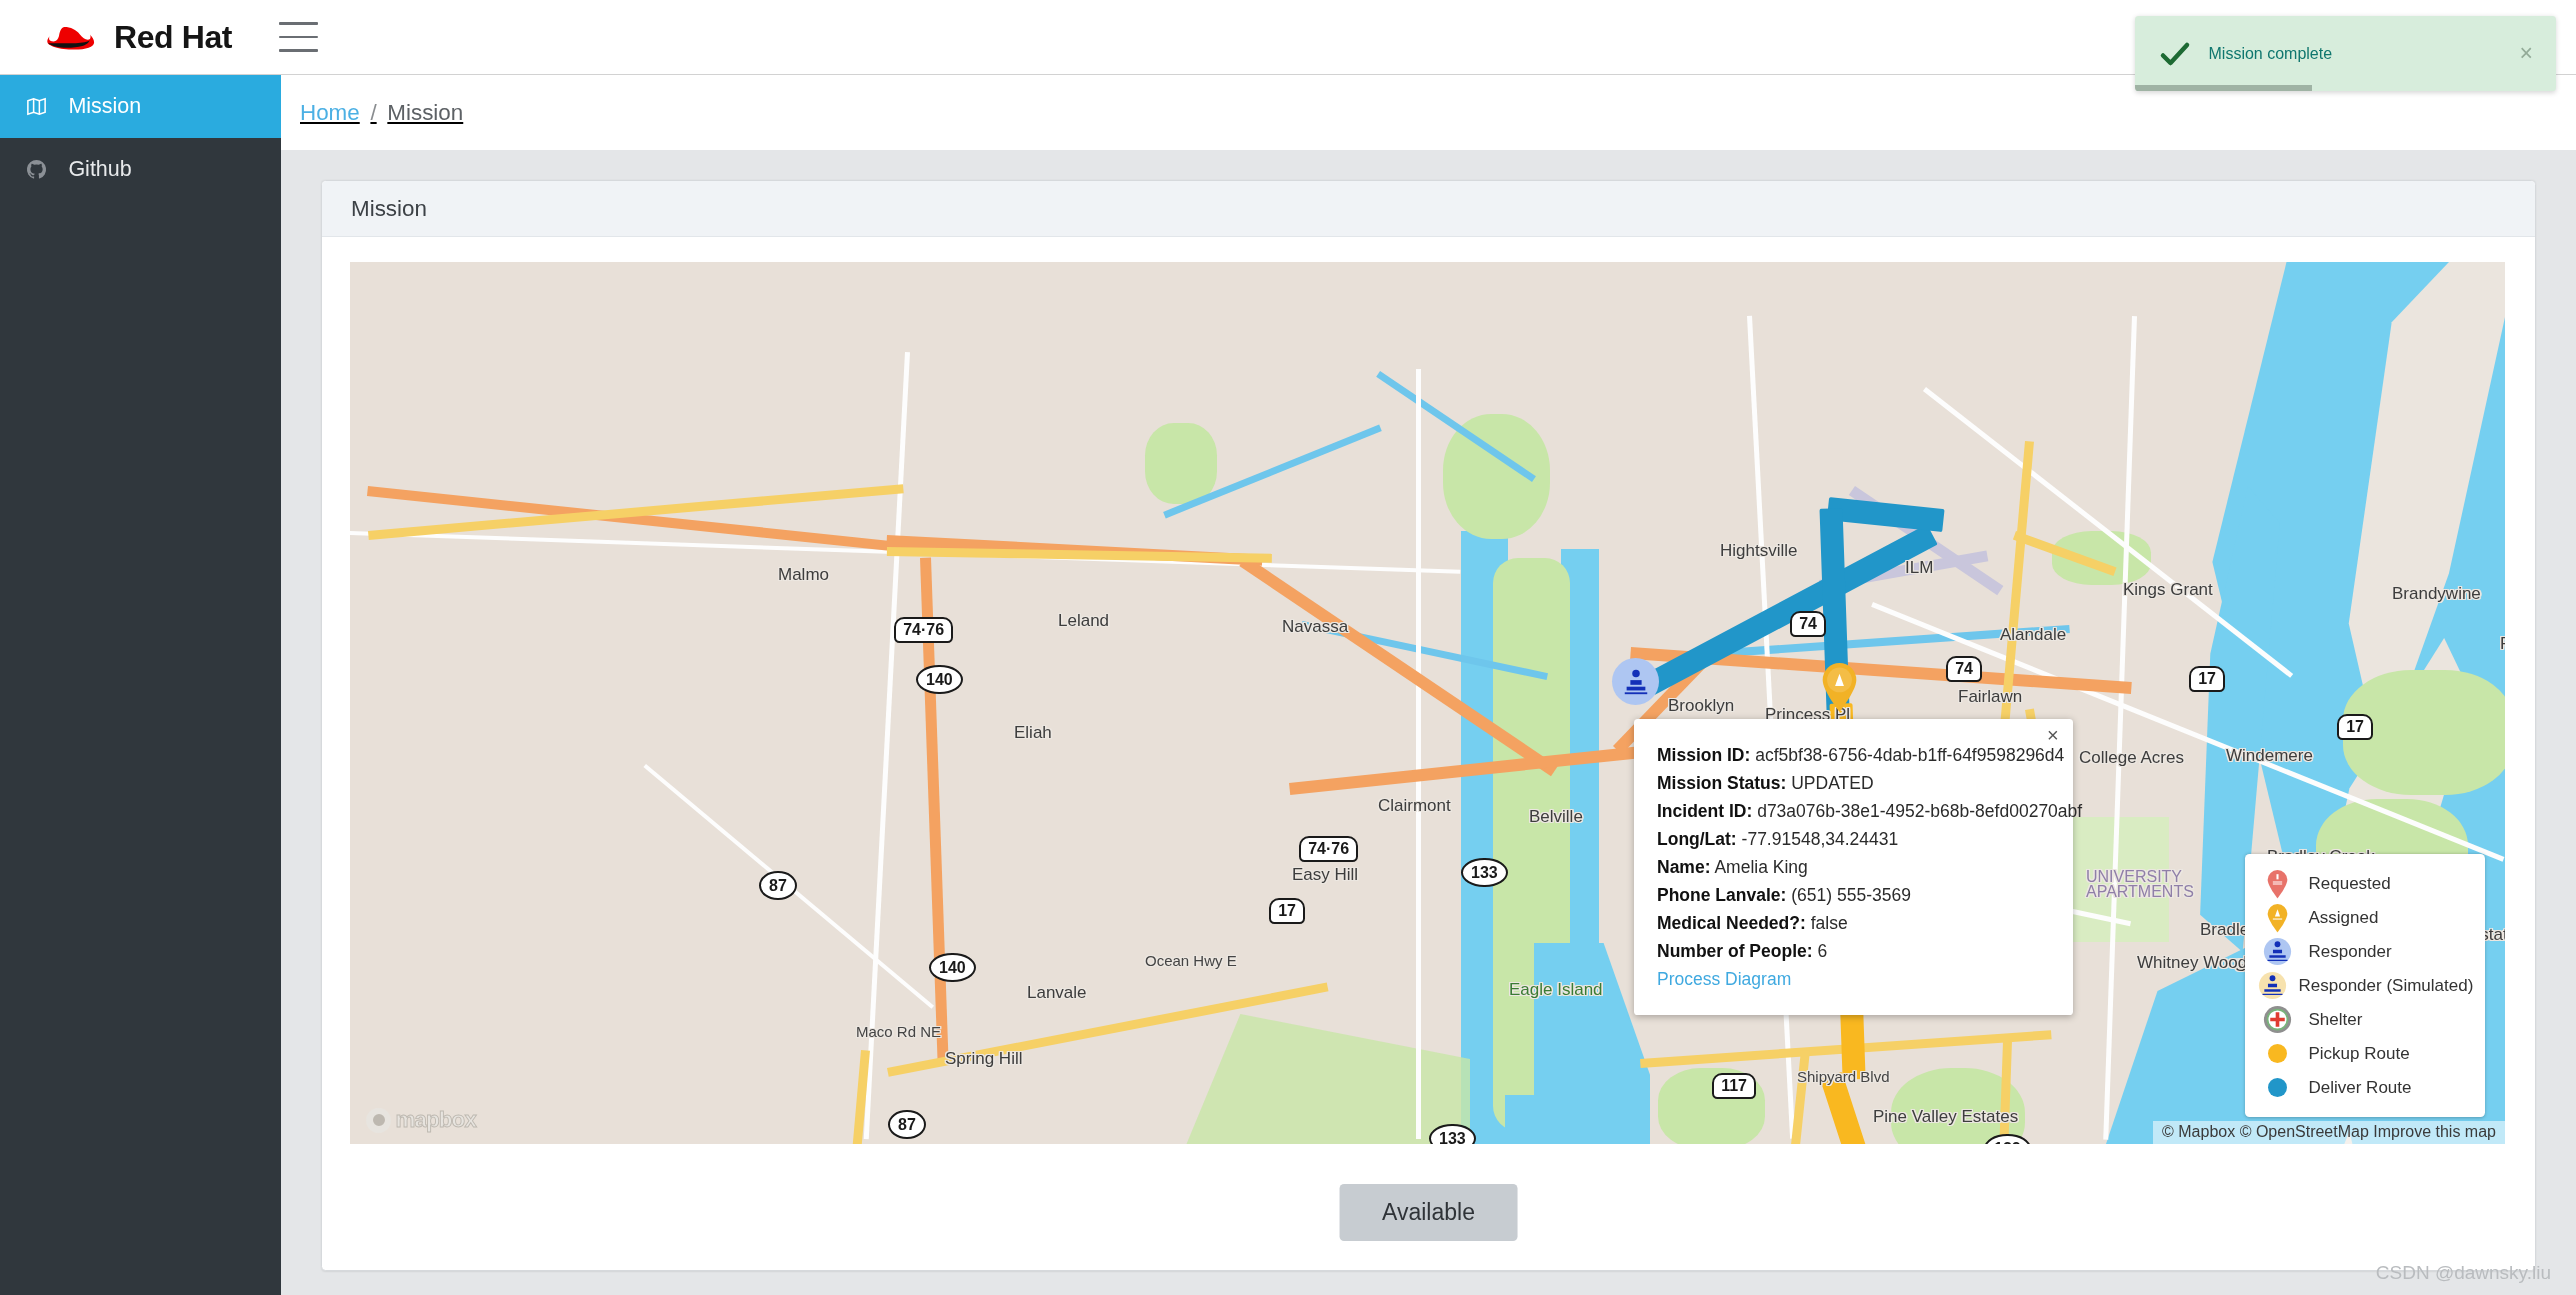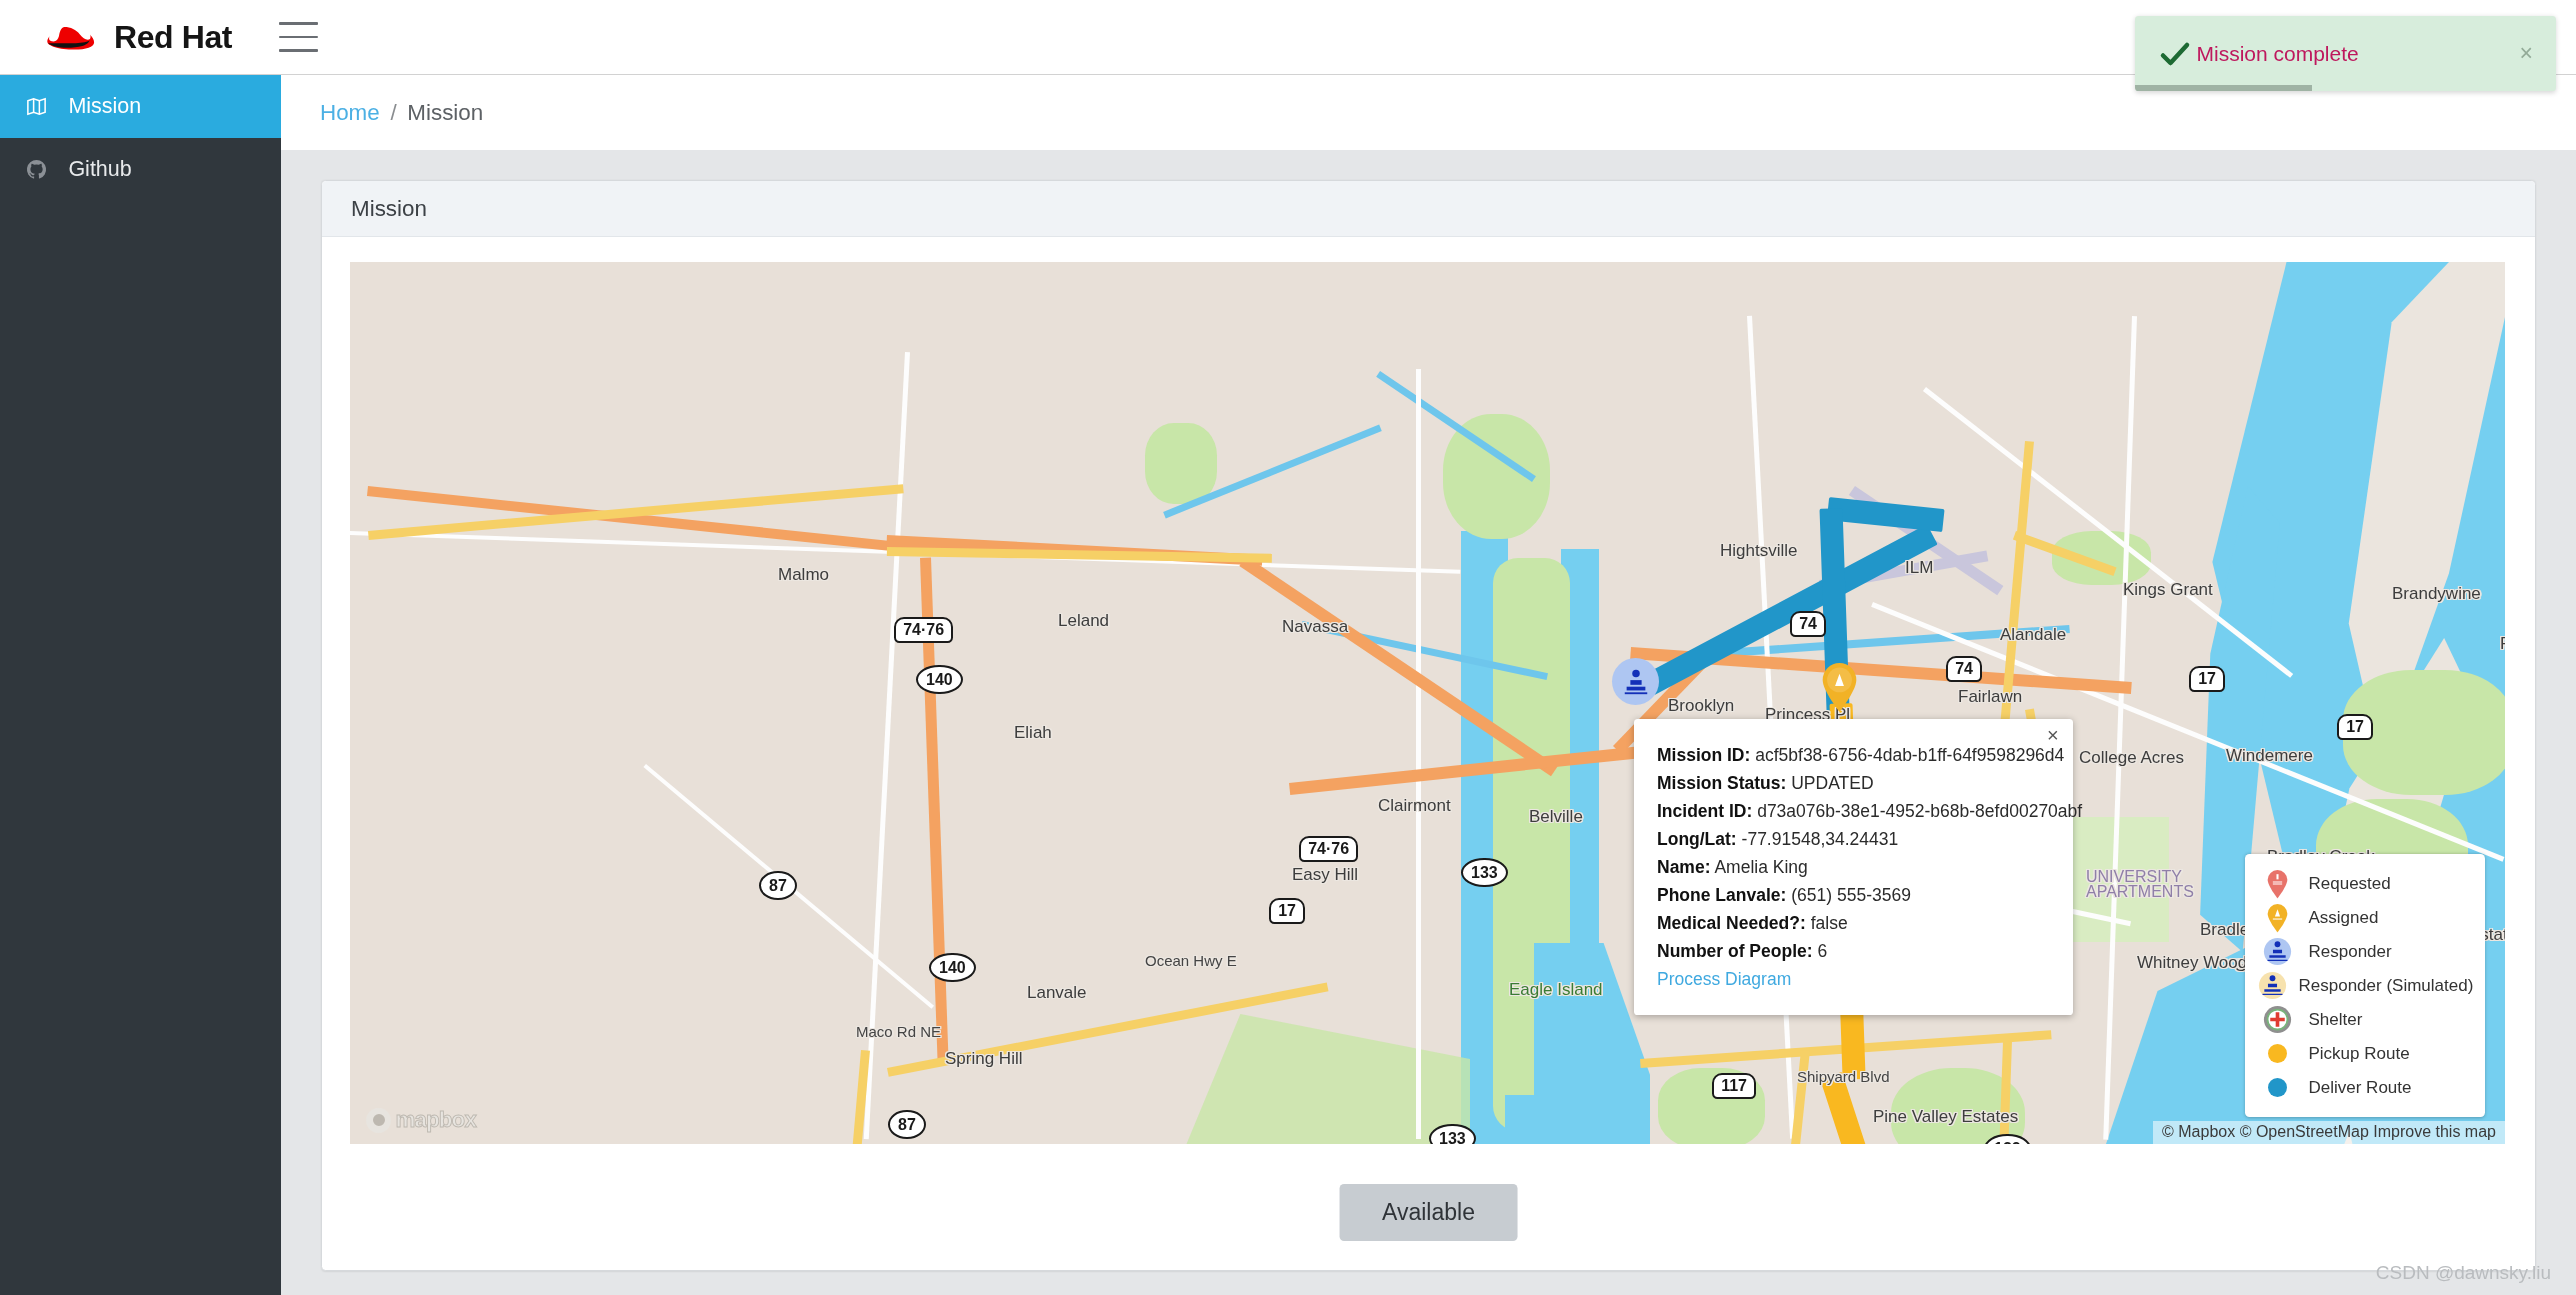--- a/index.html
+++ b/index.html
@@ -34,21 +34,21 @@
     display:flex; align-items:center; height:63px; padding-left:25px;
     color:#e8eaec; font-size:21.5px; cursor:pointer;
   }
   .nav-item .nav-ico { width:38px; display:flex; align-items:center; justify-content:flex-start; color:#8b9096; }
   .nav-item.active { background:#2aabdf; color:#ffffff; }
   .nav-item.active .nav-ico { color:#ffffff; }
   .nav-label { margin-left:5.4px; }
 
   
   #content { position:absolute; left:281px; top:75px; width:2295px; height:1220px; background:#ffffff; }
-  #breadcrumb { height:75px; display:flex; align-items:center; padding-left:39px; font-size:22.4px; background:#fff; }
+  #breadcrumb { height:75px; display:flex; align-items:center; padding-left:19px; font-size:22.4px; background:#fff;text-decoration:underline; }
   #breadcrumb .crumb-link { color:#4cb0e4; cursor:pointer; }
   #breadcrumb .crumb-sep { color:#8a8d90; margin:0 10.7px; }
   #breadcrumb .crumb-cur { color:#5d6165; }
 
   #page-body { position:absolute; left:0; top:75px; width:2295px; height:1145px; background:#e4e6e8; }
 
   #card {
     position:absolute; left:40px; top:30px; width:2215px; height:1091px;
     background:#ffffff; border:0.9px solid #d6d9dc; border-radius:4.5px;
     box-shadow:0 0.9px 1.8px rgba(3,3,3,.08);
@@ -133,21 +133,21 @@
     padding:15px 43px; border:none; border-radius:4.5px; cursor:pointer;
   }
 
   
   #toast {
     position:absolute; right:20px; top:16px; width:421px; height:75px;
     background:#d7eddc; border-radius:3.6px; box-shadow:0 1.8px 5.4px rgba(0,0,0,.16);
     display:flex; align-items:center; z-index:60; overflow:hidden;
   }
   #toast-check { margin-left:21.5px; width:36px; height:36px; color:#1d6a33; }
-  #toast-msg { margin-left:4px; font-size:21px; color:#be185d; flex:1; }
+  #toast-msg { margin-left:16px; font-size:16px; color:#0f766e; flex:1; }
   #toast-close { margin-right:23px; font-size:23px; color:#93ab98; cursor:pointer; }
   #toast-progress { position:absolute; left:0; bottom:0; height:6.3px; background:#9fb3a4; width:42%; }
 
   #watermark { position:absolute; right:25px; bottom:10.7px; font-size:19px; color:#b9bcbf; z-index:70; }
 </style>
 </head>
 <body>
 
 <div id="masthead">
   <div id="brand">

